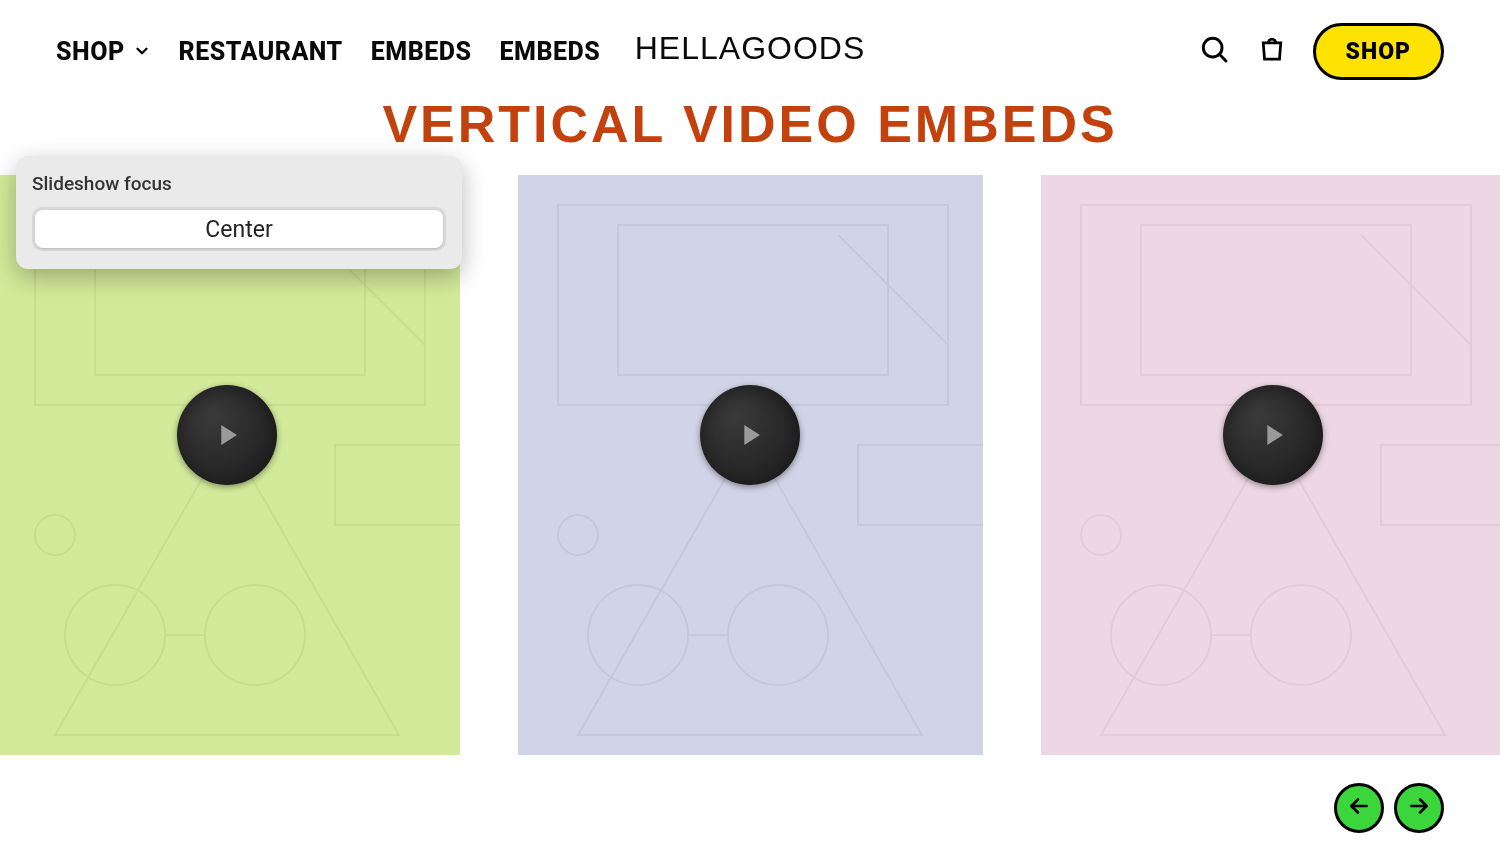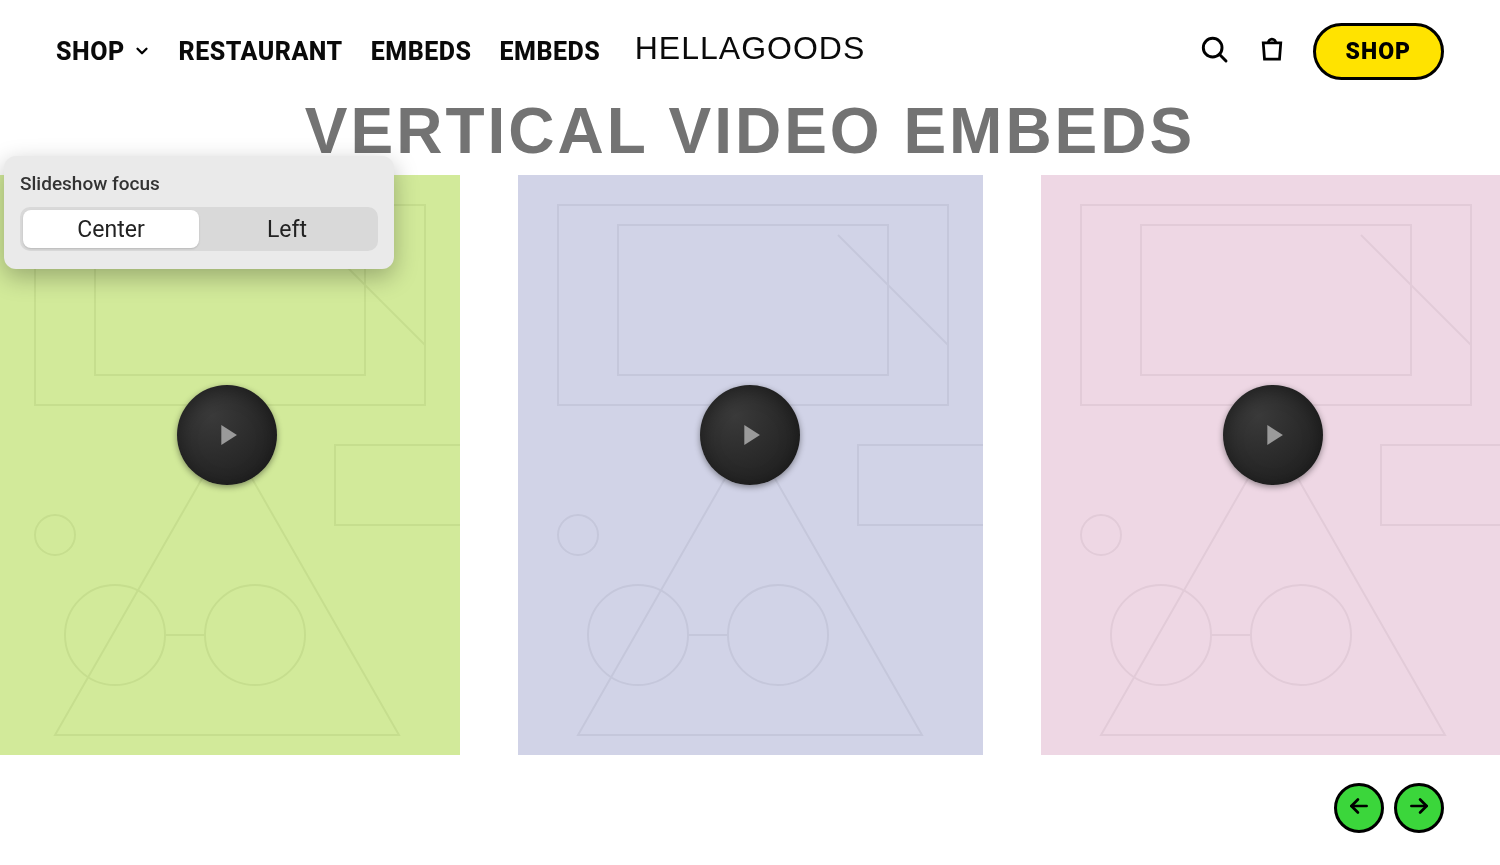--- a/index.html
+++ b/index.html
@@ -9,40 +9,40 @@
   .header { display: flex; align-items: center; justify-content: space-between; padding: 24px 56px 18px 56px; height: 96px; gap: 41px; }
   .nav-left { display: flex; align-items: center; gap: 28px; }
   .nav-item { font-weight: 800; font-size: 25px; letter-spacing: .5px; color: #0a0a0a; display:flex; align-items:center; gap:8px; cursor:pointer; }
   .nav-item svg { display:block; }
   .logo { font-weight: 400; font-size: 32px; letter-spacing: 1px; color:#0a0a0a; font-family: Arial Black, Arial, sans-serif; position:absolute; left:50%; transform:translateX(-50%); top:30px;}
   .nav-right { display:flex; align-items:center; gap:24px; }
   .icon-btn { width:34px; height:34px; display:flex; align-items:center; justify-content:center; cursor:pointer; }
   .shop-btn { background:#ffe300; border:3px solid #000; border-radius: 999px; padding: 12px 30px; font-weight:900; font-size:23px; letter-spacing:1px; cursor:pointer; color:#000;}
   
   
-  .page-title { text-align:center; font-weight:900; font-size:64px; letter-spacing:3px; color:#737373; font-family: Arial Black, Arial, sans-serif; margin-top: -2px;}
+  .page-title { text-align:center; font-weight:900; font-size:52px; letter-spacing:3px; color:#c2410c; font-family: Arial Black, Arial, sans-serif; margin-top: -2px;}
 
   
   .slides { position:absolute; top:175px; left:0; right:0; height:580px; display:flex; justify-content:center; gap:58px; }
   .slide { width:465px; height:580px; position:relative; overflow:hidden; }
   .slide.left { margin-left:-60px; }
   .slide.right { margin-right:-60px; }
   .slide-overlay { position:absolute; inset:0; }
   .slide-green .slide-overlay { background: rgba(197,228,126,.78); }
   .slide-purple .slide-overlay { background: rgba(196,198,224,.78); }
   .slide-pink .slide-overlay { background: rgba(233,204,221,.78); }
 
   
   .lineart { position:absolute; inset:0; stroke:#9b9b9b; stroke-width:2; fill:none; opacity:.55; }
 
   .play { position:absolute; top:50%; left:50%; transform:translate(-50%,-80%); width:100px; height:100px; border-radius:50%; background:radial-gradient(circle at 35% 30%, #3a3a3a, #1a1a1a); display:flex; align-items:center; justify-content:center; cursor:pointer; box-shadow: 0 4px 18px rgba(0,0,0,.35) inset, 0 2px 6px rgba(0,0,0,.4);}
   .play svg { display:block; }
 
   
-  .popover { position:absolute; left:4px; top:156px; width:390px; background:#eaeaea; border-radius:12px; padding:16px 16px 18px 16px; box-shadow: 0 8px 24px rgba(0,0,0,.28); }
+  .popover { position:absolute; left:16px; top:156px; width:446px; background:#eaeaea; border-radius:12px; padding:16px 16px 18px 16px; box-shadow: 0 8px 24px rgba(0,0,0,.28); }
   .popover-title { font-size:19px; color:#333; margin-bottom:12px; font-weight:500; }
   .segmented { display:flex; background:#d9d9d9; border-radius:10px; padding:3px; height:44px; }
   .seg { flex:1; display:flex; align-items:center; justify-content:center; font-size:23px; color:#222; border-radius:8px; cursor:pointer;}
   .seg.active { background:#fff; box-shadow: 0 1px 2px rgba(0,0,0,.15); }
 
   
   .carousel-nav { position:absolute; right:56px; bottom:32px; display:flex; gap:10px;}
   .circ-btn { width:50px; height:50px; border-radius:50%; background:#3bd63b; border:3px solid #000; display:flex; align-items:center; justify-content:center; cursor:pointer;}
 </style>
 </head>
@@ -163,23 +163,20 @@
     </div>
   </div>
 </div>
 
 <div class="popover">
   <div class="popover-title">Slideshow focus</div>
   <div class="segmented">
     <div class="seg active">
       <span>Center</span>
     </div>
-    <div class="seg">
-      <span>Left</span>
-    </div>
   </div>
 </div>
 
 <div class="carousel-nav">
   <div class="circ-btn">
     <span>
       <svg width="26" height="26" viewBox="0 0 24 24" fill="none" stroke="#000" stroke-width="2.5" stroke-linecap="round" stroke-linejoin="round">
           <line x1="19" y1="12" x2="5" y2="12"></line>
           <polyline points="11 18 5 12 11 6"></polyline>
         </svg>

